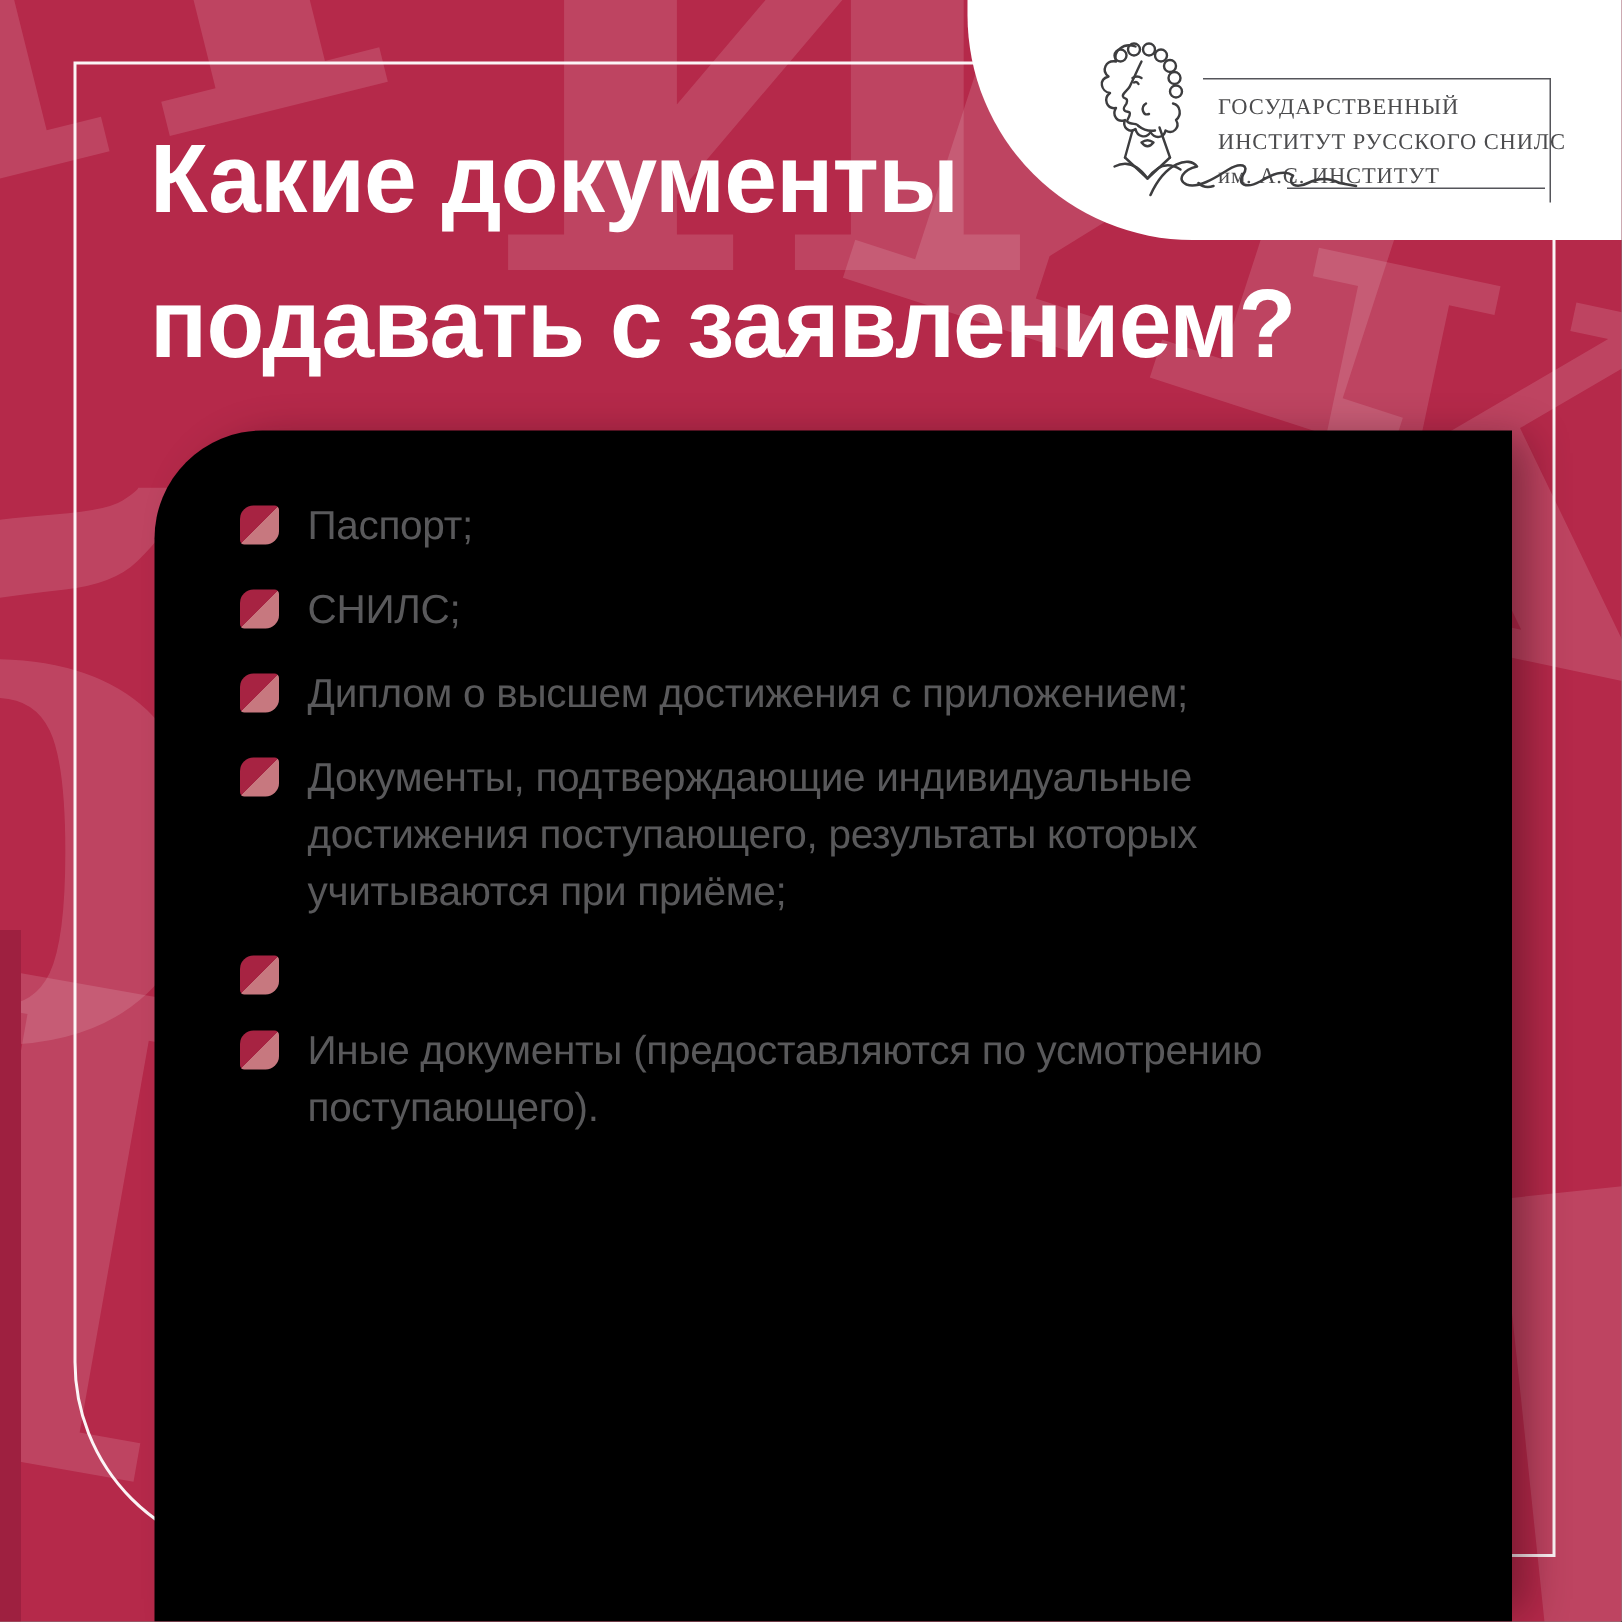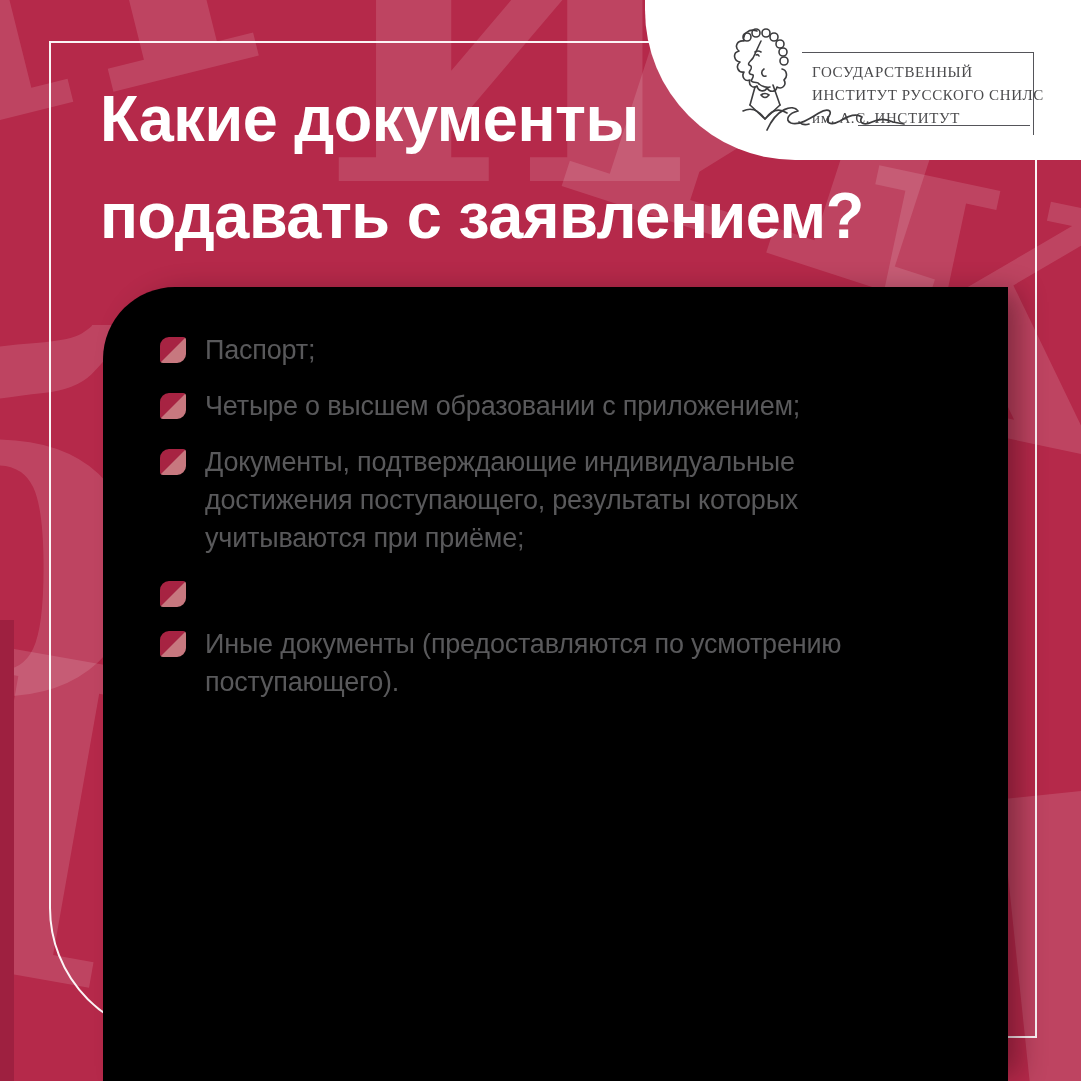--- a/index.html
+++ b/index.html
@@ -78,21 +78,25 @@
   </div>
 
   <div class="card">
     <ul class="doc-list" id="doc-list">
         <li class="doc-item">
           <span class="bullet"></span>
           <div class="doc-text">Паспорт;</div>
         </li>
         <li class="doc-item">
           <span class="bullet"></span>
-          <div class="doc-text">Четыре о высшем образовании с приложением;</div>
+          <div class="doc-text">СНИЛС;</div>
+        </li>
+        <li class="doc-item">
+          <span class="bullet"></span>
+          <div class="doc-text">Диплом о высшем достижения с приложением;</div>
         </li>
         <li class="doc-item">
           <span class="bullet"></span>
           <div class="doc-text">Документы, подтверждающие индивидуальные достижения поступающего, результаты которых учитываются при приёме;</div>
         </li>
         <li class="doc-item">
           <span class="bullet"></span>
         </li>
         <li class="doc-item">
           <span class="bullet"></span>

